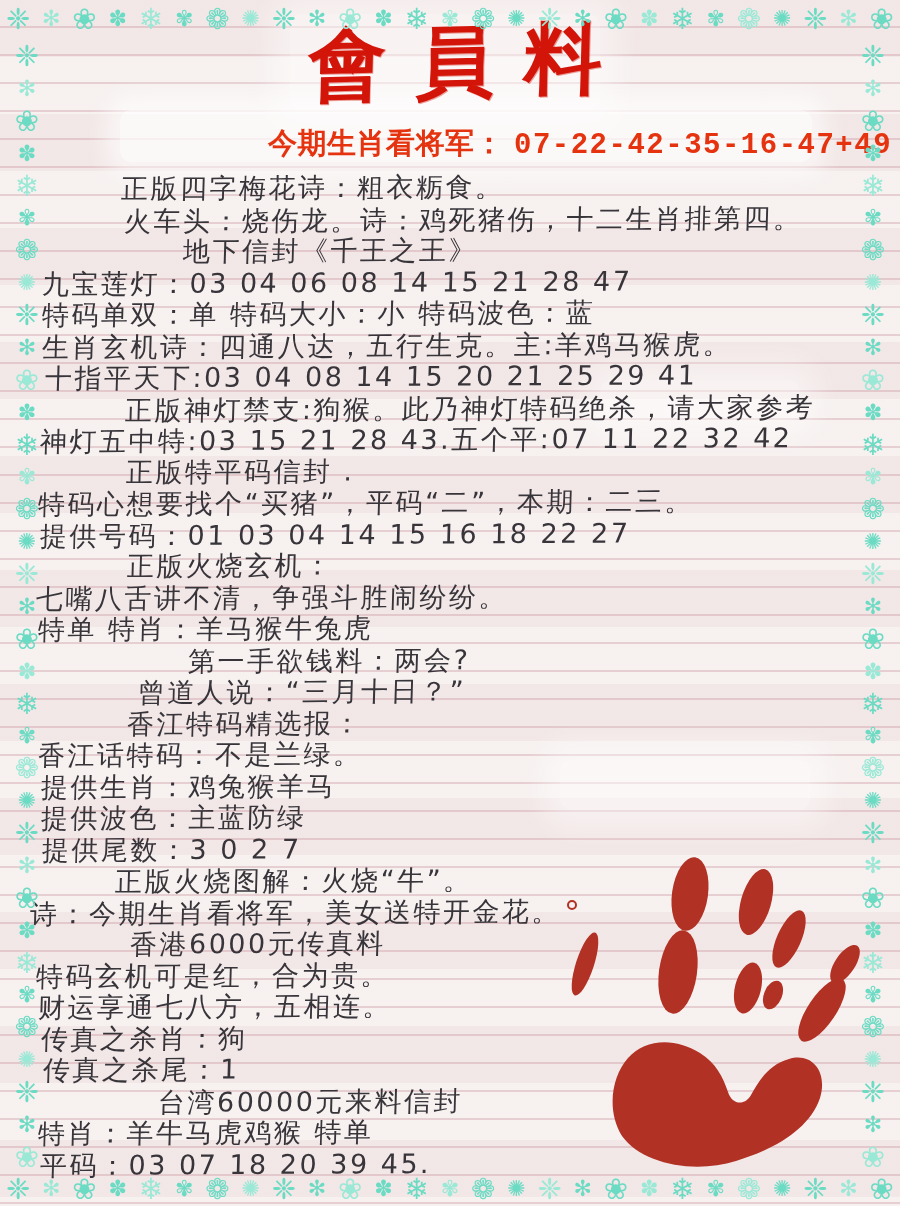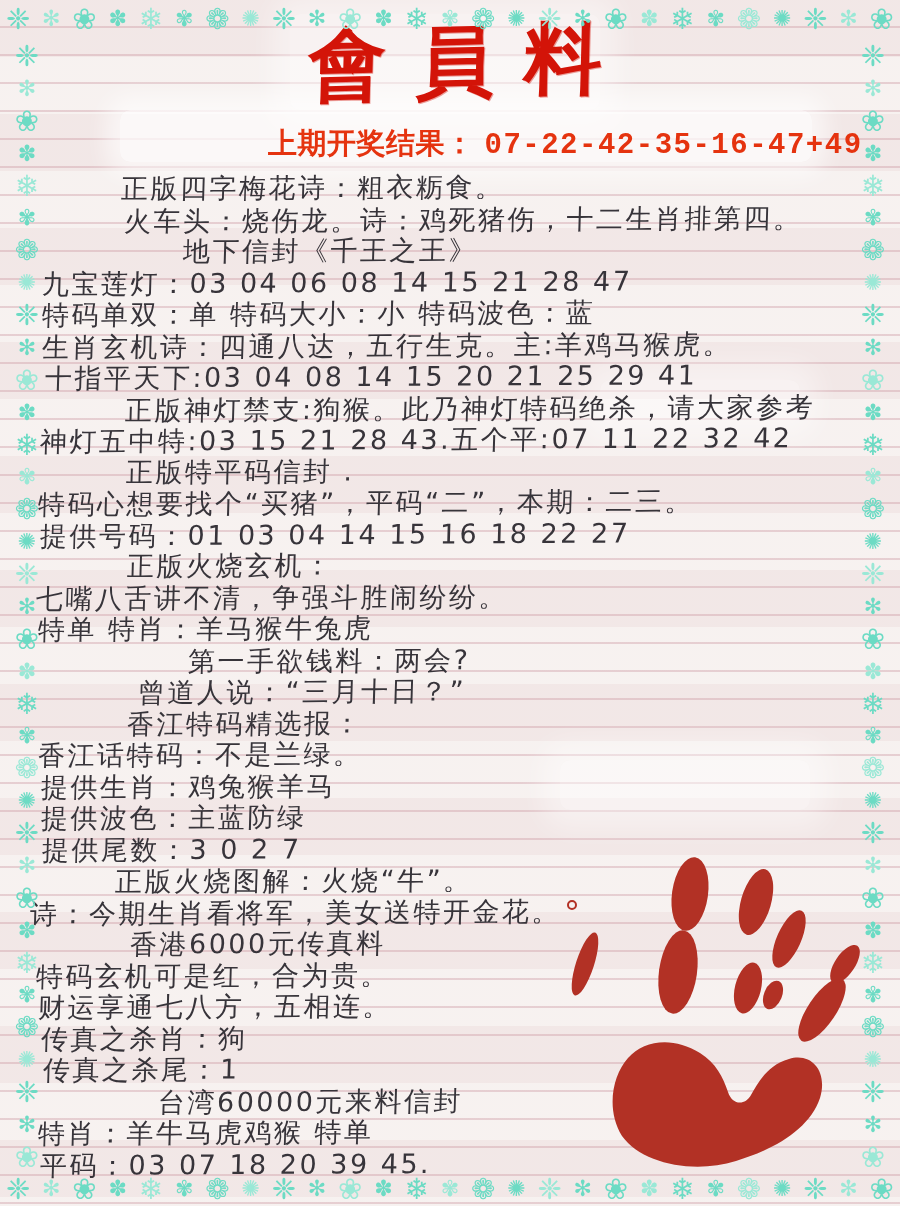--- a/index.html
+++ b/index.html
@@ -188,21 +188,21 @@
       <span class="snow">✾</span>
       <span class="snow">❁</span>
       <span class="snow snow-light">✺</span>
       <span class="snow">❈</span>
       <span class="snow">✻</span>
       <span class="snow snow-light">❀</span>
     </div>
 
   <div class="title">會員料</div>
   <div class="result">
-    <span>上期开奖结果：</span><span class="nums">07-22-42-35-16-47+49</span>
+    <span>今期生肖看将军：</span><span class="nums">07-22-42-35-16-47+49</span>
   </div>
 
   <div>
       <div class="hline" style="left: 121px; top: 170px;">正版四字梅花诗：粗衣粝食。</div>
       <div class="hline" style="left: 124px; top: 202px;">火车头：烧伤龙。诗：鸡死猪伤，十二生肖排第四。</div>
       <div class="hline" style="left: 183px; top: 233px;">地下信封《千王之王》</div>
       <div class="hline" style="left: 42px; top: 265px;">九宝莲灯：03 04 06 08 14 15 21 28 47</div>
       <div class="hline" style="left: 42px; top: 296px;">特码单双：单 特码大小：小 特码波色：蓝</div>
       <div class="hline" style="left: 42px; top: 328px;">生肖玄机诗：四通八达，五行生克。主:羊鸡马猴虎。</div>
       <div class="hline" style="left: 45px; top: 359px;">十指平天下:03 04 08 14 15 20 21 25 29 41</div>

